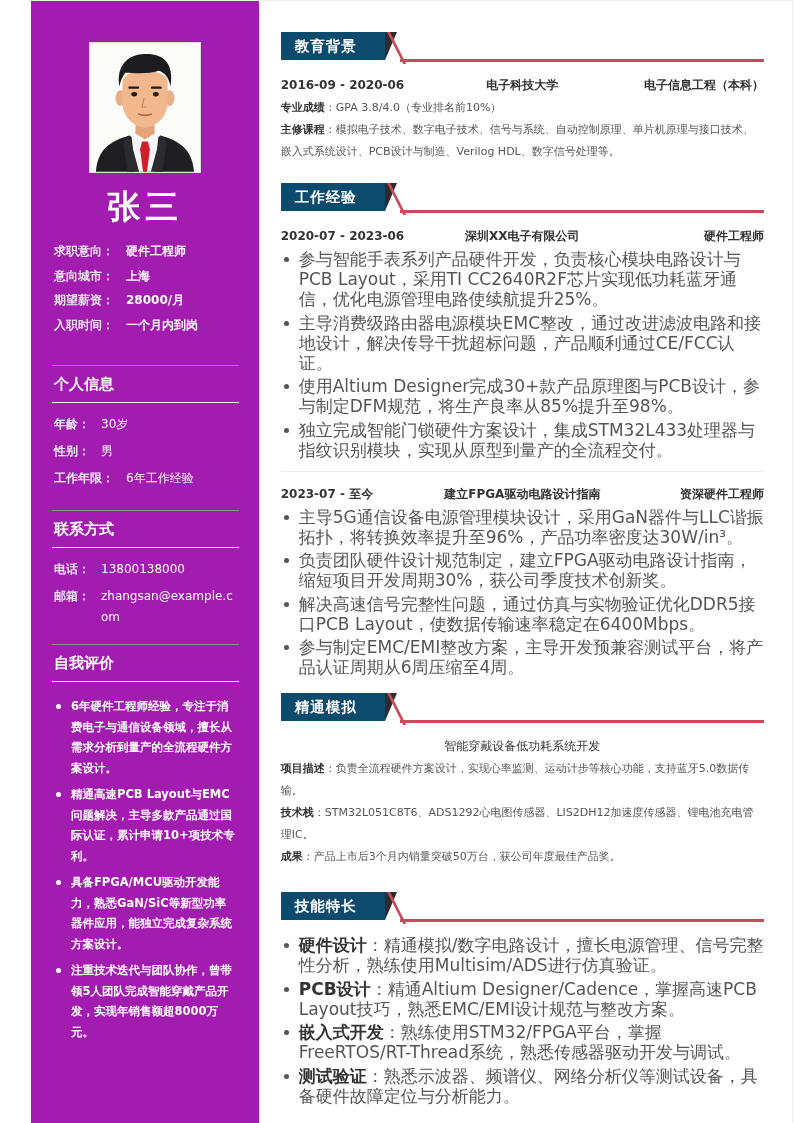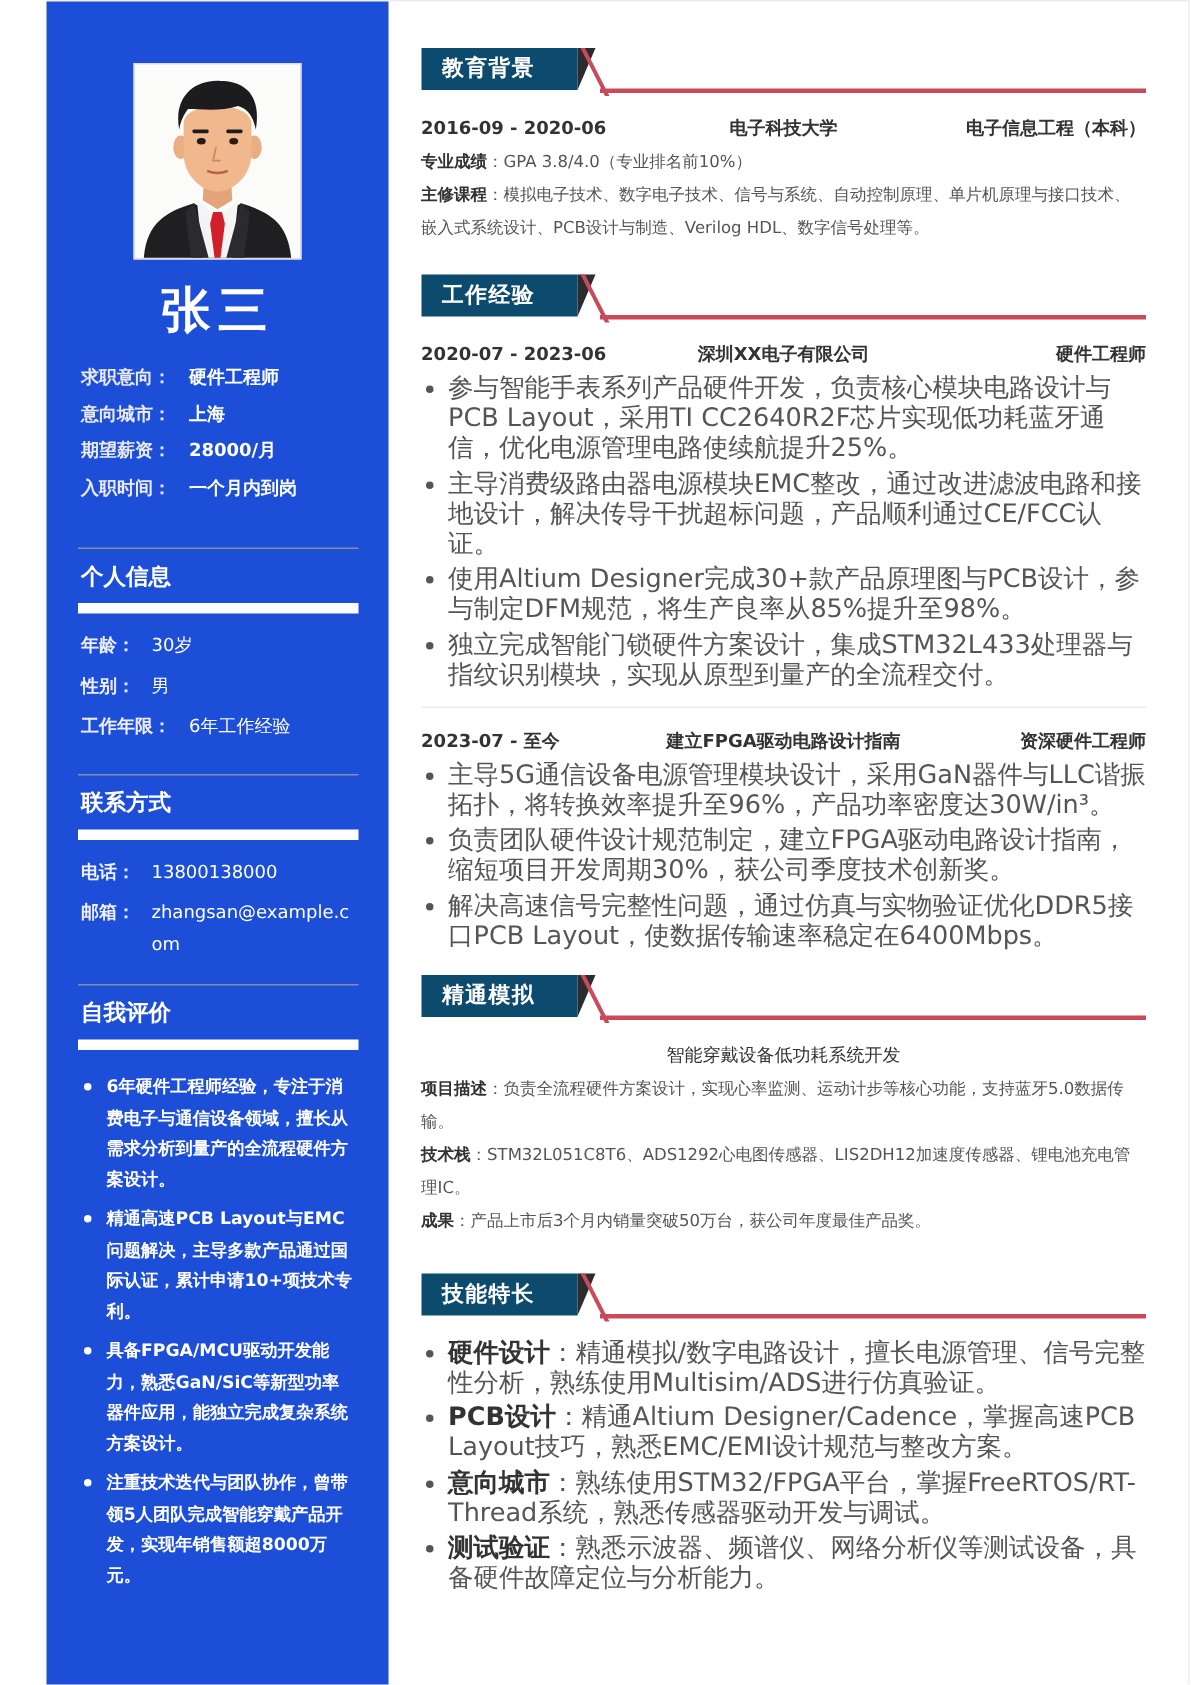--- a/index.html
+++ b/index.html
@@ -7,40 +7,40 @@
     body { font-family: "DejaVu Sans", "Liberation Sans", sans-serif; color: #555; position: relative; }
 
     .page {
       position: absolute; left: 31px; top: 0; width: 762px; height: 1123px;
       background: #fff; border-right: 1px solid #eee; border-top: 1px solid #eee;
       display: flex;
     }
 
     
     .sidebar {
-      width: 228px; height: 1123px; background: #1d4ed8; color: #fff;
+      width: 228px; height: 1123px; background: #a21caf; color: #fff;
       padding: 41px 20px 16px 21px; position: relative;
     }
     .photo-wrap {
       width: 112px; height: 131px; margin: 0 auto; background: #fbfbf9;
       position: relative; overflow: hidden; border: 1px solid #ddd;
     }
     .photo-wrap svg { display: block; width: 100%; height: 100%; }
     .name {
       text-align: center; font-size: 33px; font-weight: bold; letter-spacing: 5px;
       margin-top: 14px; line-height: 40px; color: #fff;
     }
     .info-list { margin-top: 12px; padding-left: 2px; }
     .info-row { display: flex; font-size: 12px; line-height: 24.5px; font-weight: bold; }
     .info-row .k { color: #e9e9ee; width: 72px; }
     .info-row .v { color: #fff; }
 
     .side-section { margin-top: 15px; }
     .side-title {
-      border-top: 1px solid #8a8e9c; border-bottom: 7px solid #ffffff;
+      border-top: 1px solid #8a8e9c; border-bottom: 1px solid #ffffff;
       font-size: 15px; font-weight: bold; color: #fff; line-height: 36px;
       padding-left: 2px;
     }
     .kv-list { padding: 8px 0 0 2px; }
     .kv { display: flex; font-size: 12px; line-height: 27px; }
     .kv .k { font-weight: bold; width: 47px; flex: none; color: #eef; }
     .kv .k.wide { width: 72px; }
     .kv .v { color: #fff; word-break: break-all; }
     .kv.tall .v { line-height: 21px; padding-top: 3px; }
 
@@ -251,20 +251,21 @@
       <div>
         <div class="row3">
           <span class="c1">2023-07 - 至今</span>
           <span class="c2">建立FPGA驱动电路设计指南</span>
           <span class="c3">资深硬件工程师</span>
         </div>
         <ul class="bullets">
           <li>主导5G通信设备电源管理模块设计，采用GaN器件与LLC谐振拓扑，将转换效率提升至96%，产品功率密度达30W/in³。</li>
           <li>负责团队硬件设计规范制定，建立FPGA驱动电路设计指南，缩短项目开发周期30%，获公司季度技术创新奖。</li>
           <li>解决高速信号完整性问题，通过仿真与实物验证优化DDR5接口PCB Layout，使数据传输速率稳定在6400Mbps。</li>
+          <li>参与制定EMC/EMI整改方案，主导开发预兼容测试平台，将产品认证周期从6周压缩至4周。</li>
         </ul>
       </div>
     </section>
 
     <section class="project">
       <div class="sec-head">
         <div class="label">精通模拟</div>
         <div class="slash"></div>
         <div class="line"></div>
       </div>
@@ -276,19 +277,19 @@
 
     <section class="skills">
       <div class="sec-head">
         <div class="label">技能特长</div>
         <div class="slash"></div>
         <div class="line"></div>
       </div>
       <ul class="bullets">
         <li><b>硬件设计</b><span>：精通模拟/数字电路设计，擅长电源管理、信号完整性分析，熟练使用Multisim/ADS进行仿真验证。</span></li>
         <li><b>PCB设计</b><span>：精通Altium Designer/Cadence，掌握高速PCB Layout技巧，熟悉EMC/EMI设计规范与整改方案。</span></li>
-        <li><b>意向城市</b><span>：熟练使用STM32/FPGA平台，掌握FreeRTOS/RT-Thread系统，熟悉传感器驱动开发与调试。</span></li>
+        <li><b>嵌入式开发</b><span>：熟练使用STM32/FPGA平台，掌握FreeRTOS/RT-Thread系统，熟悉传感器驱动开发与调试。</span></li>
         <li><b>测试验证</b><span>：熟悉示波器、频谱仪、网络分析仪等测试设备，具备硬件故障定位与分析能力。</span></li>
       </ul>
     </section>
 
   </main>
 </div>
 
 </body></html>

